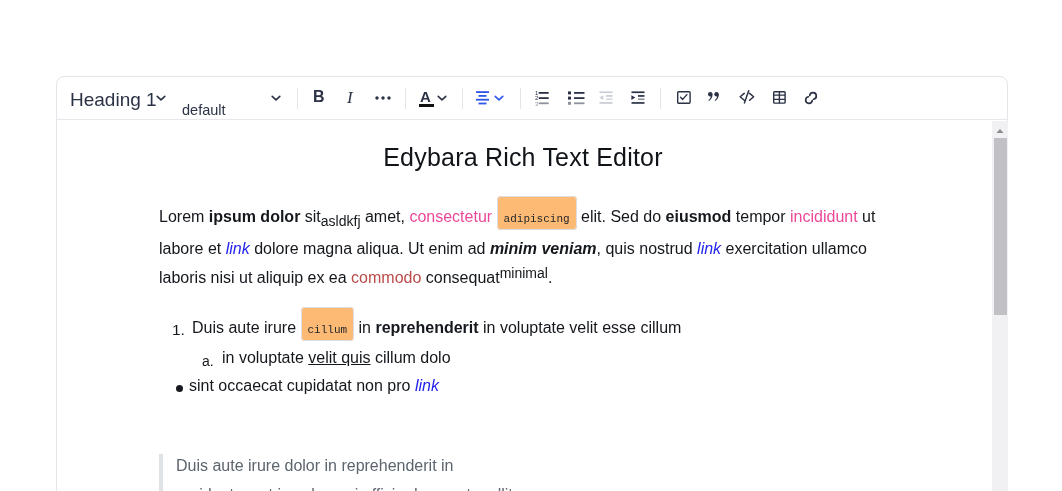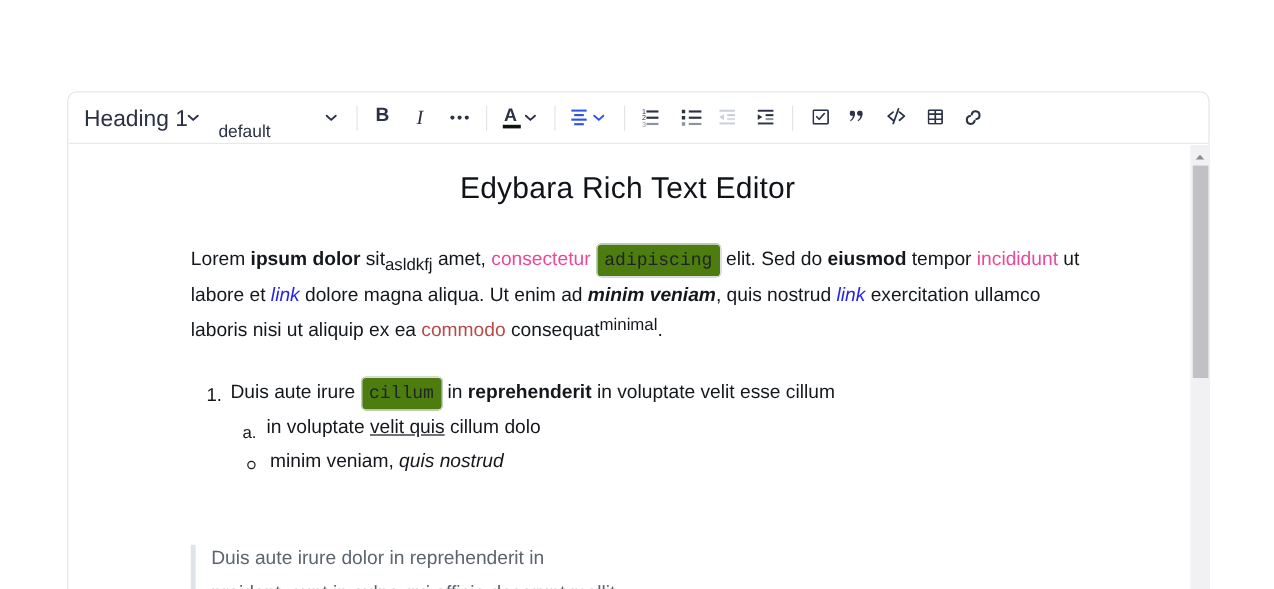--- a/index.html
+++ b/index.html
@@ -13,23 +13,23 @@
 svg { display:block; }
 
 #content { position:absolute; left:102px; top:44px; width:832px; }
 #h1t { position:absolute; left:0; top:22px; width:728px; text-align:center;
   font-size:25px; color:#101318; letter-spacing:0.2px; }
 .btext { font-size:16px; color:#14171c; line-height:29px; }
 #para { position:absolute; left:0; top:81px; width:820px; }
 a.lnk { color:#2323ee; text-decoration:none;font-style:italic; }
 .blu { color:#ec4899; }
 .red { color:#b94a48; }
-code.chip { font-family:"Liberation Mono", monospace; font-size:15px;
-  background:#4d7c0f; border:1px solid #dcdee3; border-radius:4px;
-  padding:5px 6px 4px 6px; color:#1f2328; }
+code.chip { font-family:"Liberation Mono", monospace; font-size:11px;
+  background:#fdba74; border:1px solid #dcdee3; border-radius:4px;
+  padding:16px 6px 4px 6px; color:#1f2328; }
 sub.sb { font-size:14px; vertical-align:baseline; position:relative; top:3.5px; }
 sup.sp { font-size:14px; vertical-align:baseline; position:relative; top:-5px; }
 #lists { position:absolute; left:0; top:193px; width:820px; line-height:28px; }
 #lists .row { position:relative; }
 #lists .m { position:absolute; }
 #quote { position:absolute; left:0; top:330px; width:820px; line-height:29px;
   padding-left:17px; color:#5c646e; }
 #qbar { position:absolute; left:0; top:333px; width:4px; height:60px; background:#dfe2e6; }
 
 #sbar { position:absolute; left:935px; top:44px; width:16px; height:655px;
@@ -162,21 +162,21 @@
           <path d="M8.25 9.57 A3.3 3.3 0 1 1 4.43 5.75" fill="none" stroke="#2b3245" stroke-width="1.7" stroke-linecap="round"></path>
         </svg>
       </div>
     </div>
   <div id="content">
     <div id="h1t">Edybara Rich Text Editor</div>
     <div id="para" class="btext">Lorem <b>ipsum dolor</b> sit<sub class="sb">asldkfj</sub> amet, <span class="blu">consectetur</span> <code class="chip">adipiscing</code> elit. Sed do <b>eiusmod</b> tempor <span class="blu">incididunt</span> ut<br>labore et <a class="lnk" href="#">link</a> dolore magna aliqua. Ut enim ad <b><i>minim veniam</i></b>, quis nostrud <a class="lnk" href="#">link</a> exercitation ullamco<br>laboris nisi ut aliquip ex ea <span class="red">commodo</span> consequat<sup class="sp">minimal</sup>.</div>
     <div id="lists" class="btext">
       <div class="row" style="padding-left:33px;"><span class="m" style="left:13px;top:7.8px;font-size:15.5px;line-height:16px;">1.</span>Duis aute irure <code class="chip">cillum</code> in <b>reprehenderit</b> in voluptate velit esse cillum</div>
       <div class="row" style="padding-left:63px;"><span class="m" style="left:43px;top:9.5px;font-size:14px;line-height:14px;">a.</span>in voluptate <u>velit quis</u> cillum dolo</div>
-      <div class="row" style="padding-left:66px;"><span class="m" style="left:47px;top:12.5px;width:7.4px;height:7.4px;border-radius:50%;border:1.4px solid #16191f;"></span>minim veniam, <i>quis nostrud</i></div>
+      <div class="row" style="padding-left:30px;"><span class="m" style="left:17px;top:12.5px;width:7px;height:7px;border-radius:50%;background:#16191f;"></span>sint occaecat cupidatat non pro <a class="lnk" href="#">link</a></div>
     </div>
     <div id="qbar"></div>
       <div id="quote" class="btext">Duis aute irure dolor in reprehenderit in<br>proident, sunt in culpa qui officia deserunt mollit</div>
   </div>
   <div id="sbar"></div>
   <div id="sthumb"></div>
   <svg id="sarrow" style="position:absolute;left:939px;top:51.5px;" width="8" height="4.5" viewBox="0 0 8 4.5">
       <path d="M4 0 L8 4.5 L0 4.5 Z" fill="#8a8a90"></path>
     </svg>
 </div>

